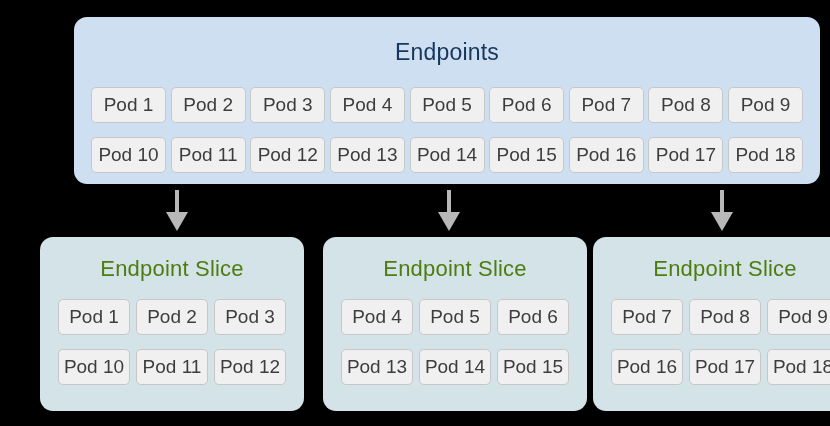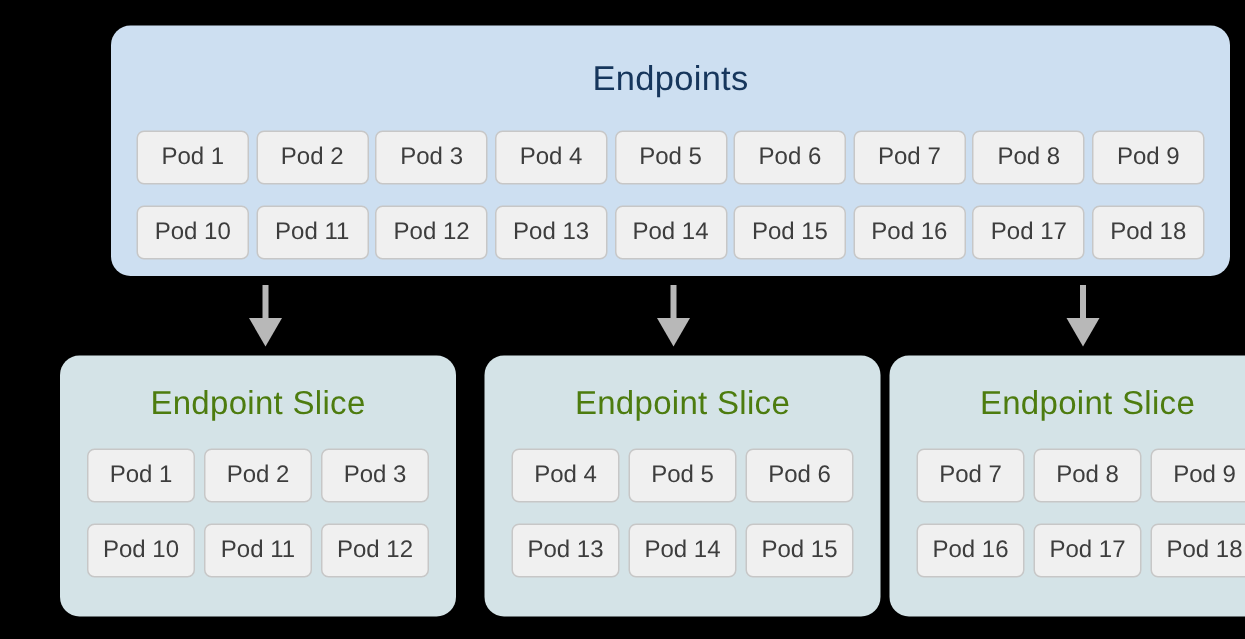--- a/index.html
+++ b/index.html
@@ -55,21 +55,21 @@
   }
   .ep-row-1 { top: 70px; }
   .ep-row-2 { top: 120px; }
 
   
   .pod {
     background: #f0f0f0;
     border: 1px solid #c7c7c7;
     border-radius: 5px;
     color: #3d3d3d;
-    font-size: 16px;
+    font-size: 19px;
     display: flex;
     align-items: center;
     justify-content: center;
     height: 36px;
   }
   .ep-row .pod { width: 75px; }
 
   
   .arrow {
     position: absolute;

